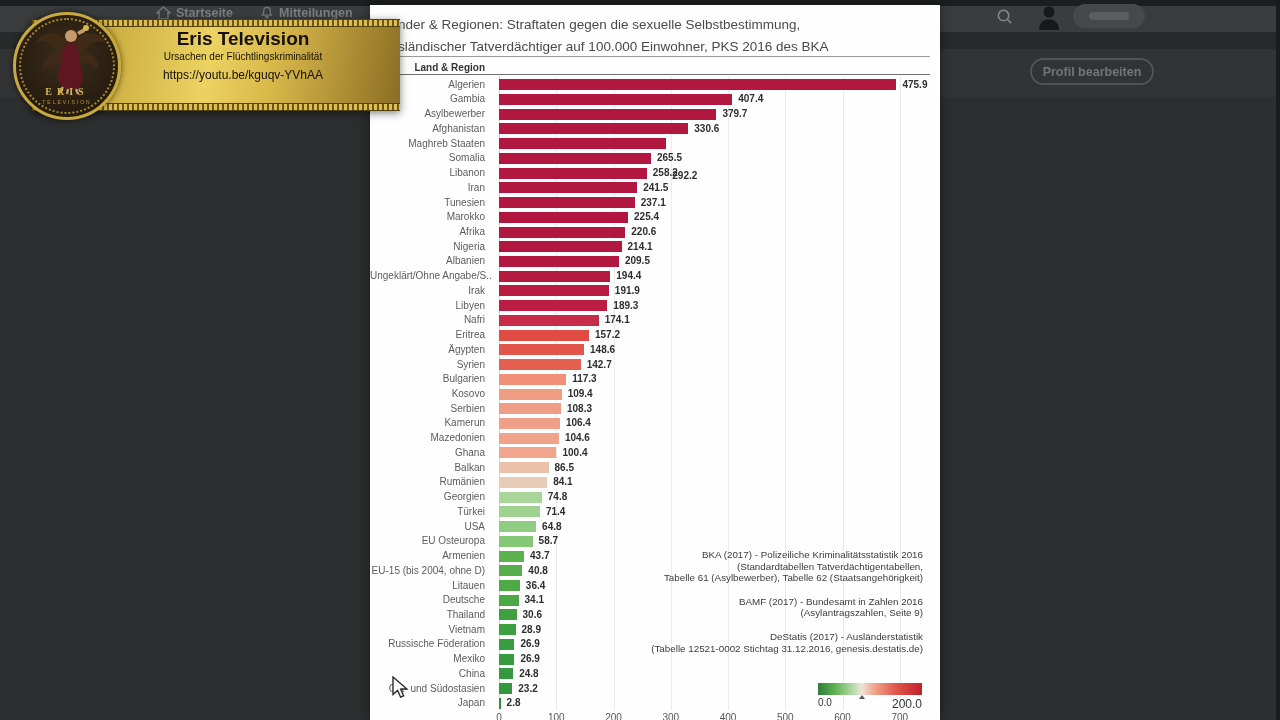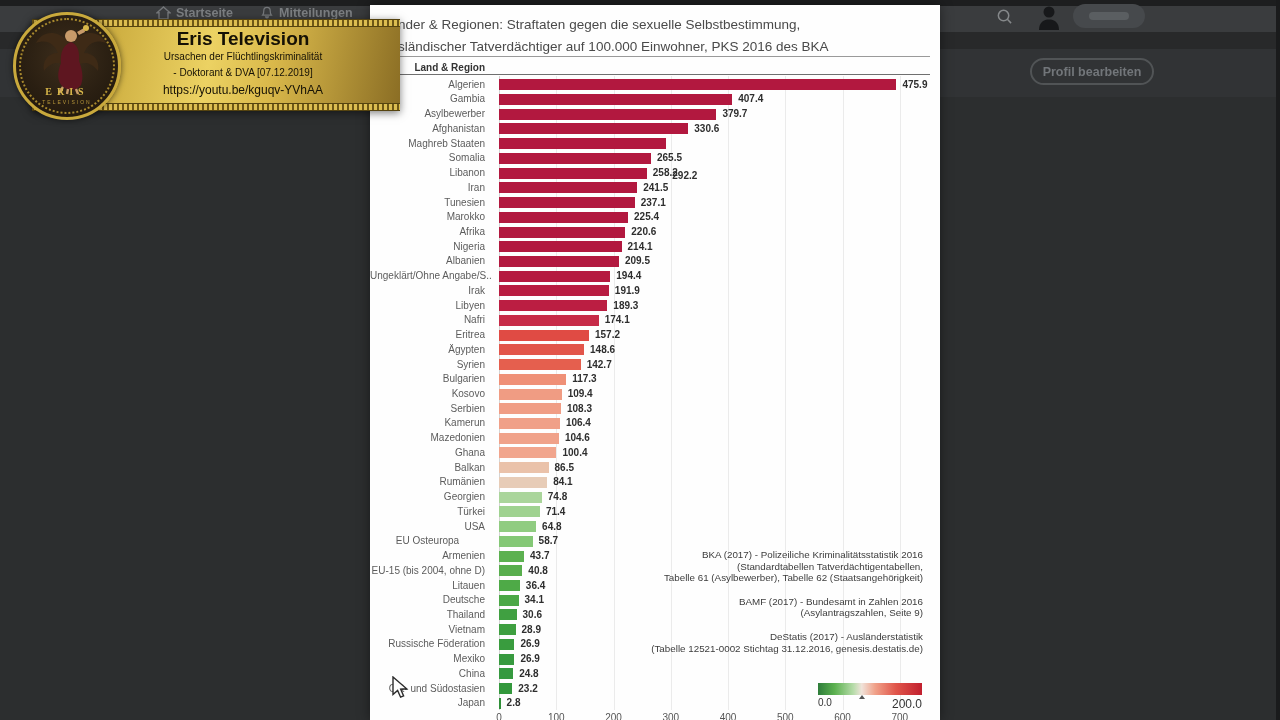--- a/index.html
+++ b/index.html
@@ -210,21 +210,21 @@
         <div class="bar-val" style="left: 183.147px; top: 471.41px;">84.1</div>
         <div class="row-label" style="top: 486.14px;">Georgien</div>
         <div class="bar" style="left: 129px; top: 486.64px; width: 42.823px; background: rgb(170, 213, 155);"></div>
         <div class="bar-val" style="left: 177.823px; top: 486.14px;">74.8</div>
         <div class="row-label" style="top: 500.87px;">Türkei</div>
         <div class="bar" style="left: 129px; top: 501.37px; width: 40.8765px; background: rgb(159, 210, 144);"></div>
         <div class="bar-val" style="left: 175.876px; top: 500.87px;">71.4</div>
         <div class="row-label" style="top: 515.6px;">USA</div>
         <div class="bar" style="left: 129px; top: 516.1px; width: 37.098px; background: rgb(144, 204, 129);"></div>
         <div class="bar-val" style="left: 172.098px; top: 515.6px;">64.8</div>
-        <div class="row-label" style="top: 530.33px; text-align: center;">EU Osteuropa</div>
+        <div class="row-label" style="top: 530.33px;">EU Osteuropa</div>
         <div class="bar" style="left: 129px; top: 530.83px; width: 33.6058px; background: rgb(132, 200, 118);"></div>
         <div class="bar-val" style="left: 168.606px; top: 530.33px;">58.7</div>
         <div class="row-label" style="top: 545.06px;">Armenien</div>
         <div class="bar" style="left: 129px; top: 545.56px; width: 25.0183px; background: rgb(92, 177, 80);"></div>
         <div class="bar-val" style="left: 160.018px; top: 545.06px;">43.7</div>
         <div class="row-label" style="top: 559.79px;">EU-15 (bis 2004, ohne D)</div>
         <div class="bar" style="left: 129px; top: 560.29px; width: 23.358px; background: rgb(88, 174, 77);"></div>
         <div class="bar-val" style="left: 158.358px; top: 559.79px;">40.8</div>
         <div class="row-label" style="top: 574.52px;">Litauen</div>
         <div class="bar" style="left: 129px; top: 575.02px; width: 20.839px; background: rgb(78, 170, 71);"></div>
@@ -286,21 +286,20 @@
     <div class="legend-min">0.0</div>
     <div class="legend-max">200.0</div>
   </div>
 
   <div class="banner">
     <div class="meander top"></div>
     <div class="meander bot"></div>
     <div class="banner-text">
       <div class="banner-brand">Eris Television</div>
       <div class="banner-sub">Ursachen der Flüchtlingskriminalität</div>
-      <div class="banner-sub">- Doktorant &amp; DVA [07.12.2019]</div>
       <div class="banner-url">https://youtu.be/kguqv-YVhAA</div>
     </div>
   </div>
 
   <div class="logo">
     <svg width="80" height="72" viewBox="0 0 80 72">
       <path d="M38 18 C26 6 12 8 6 20 C16 16 24 20 28 30 C18 30 12 38 14 48 C20 40 28 38 33 42 Z" fill="#3e2a16"></path>
       <path d="M44 18 C56 6 70 8 76 20 C66 16 58 20 54 30 C64 30 70 38 68 48 C62 40 54 38 49 42 Z" fill="#3e2a16"></path>
       <circle cx="41" cy="13" r="6" fill="#c89b6a"></circle>
       <path d="M47 9 L54 5 L55 9 L49 12 Z" fill="#c89b6a"></path>

